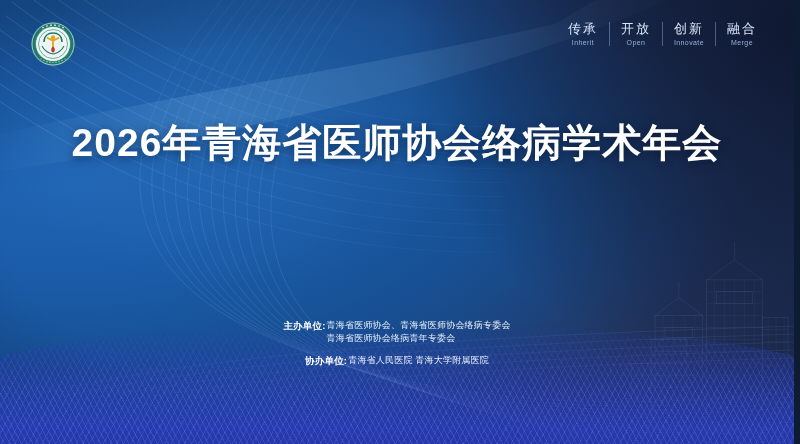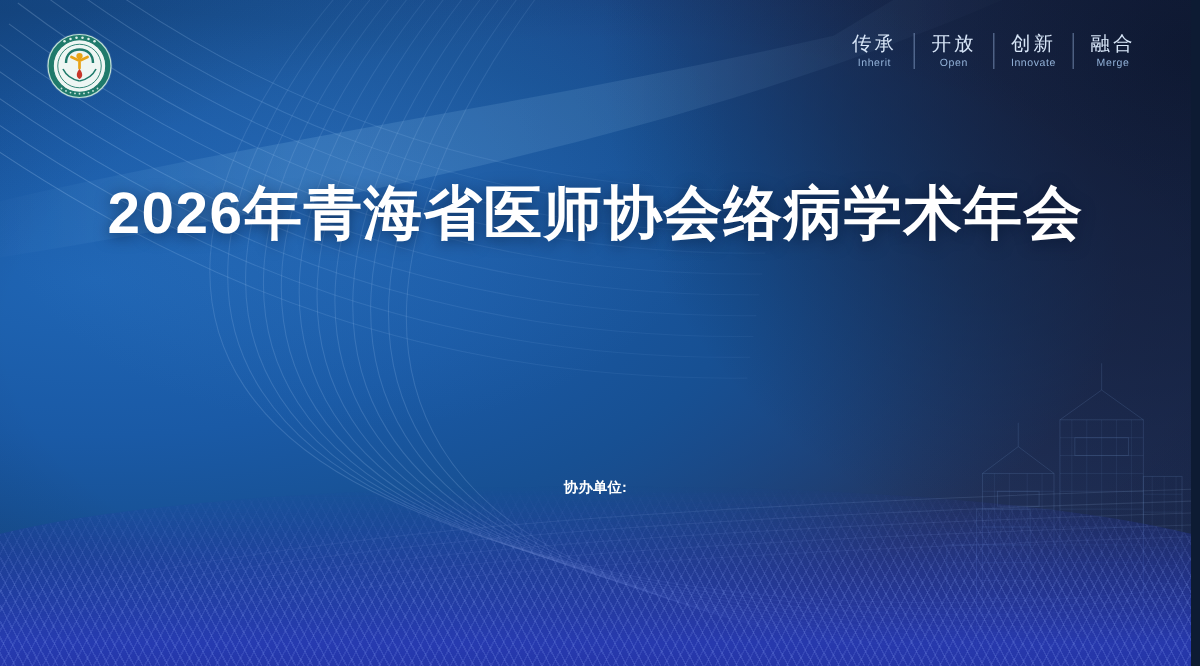--- a/index.html
+++ b/index.html
@@ -359,17 +359,25 @@
       <span class="slogan-cn">融合</span>
       <span class="slogan-en">Merge</span>
     </div>
   </div>
 
   <div id="main-title">2026年青海省医师协会络病学术年会</div>
 
 
   <div id="organizers">
     <div class="org-row">
+      <span class="org-label">主办单位:</span>
+      <span class="org-values">
+        <span class="org-value">青海省医师协会、青海省医师协会络病专委会</span>
+        <span class="org-value">青海省医师协会络病青年专委会</span>
+      </span>
+    </div>
+    <div class="org-row">
       <span class="org-label">协办单位:</span>
+      <span class="org-value-inline">青海省人民医院  青海大学附属医院</span>
     </div>
   </div>
 
 </div>
 
 </body></html>

